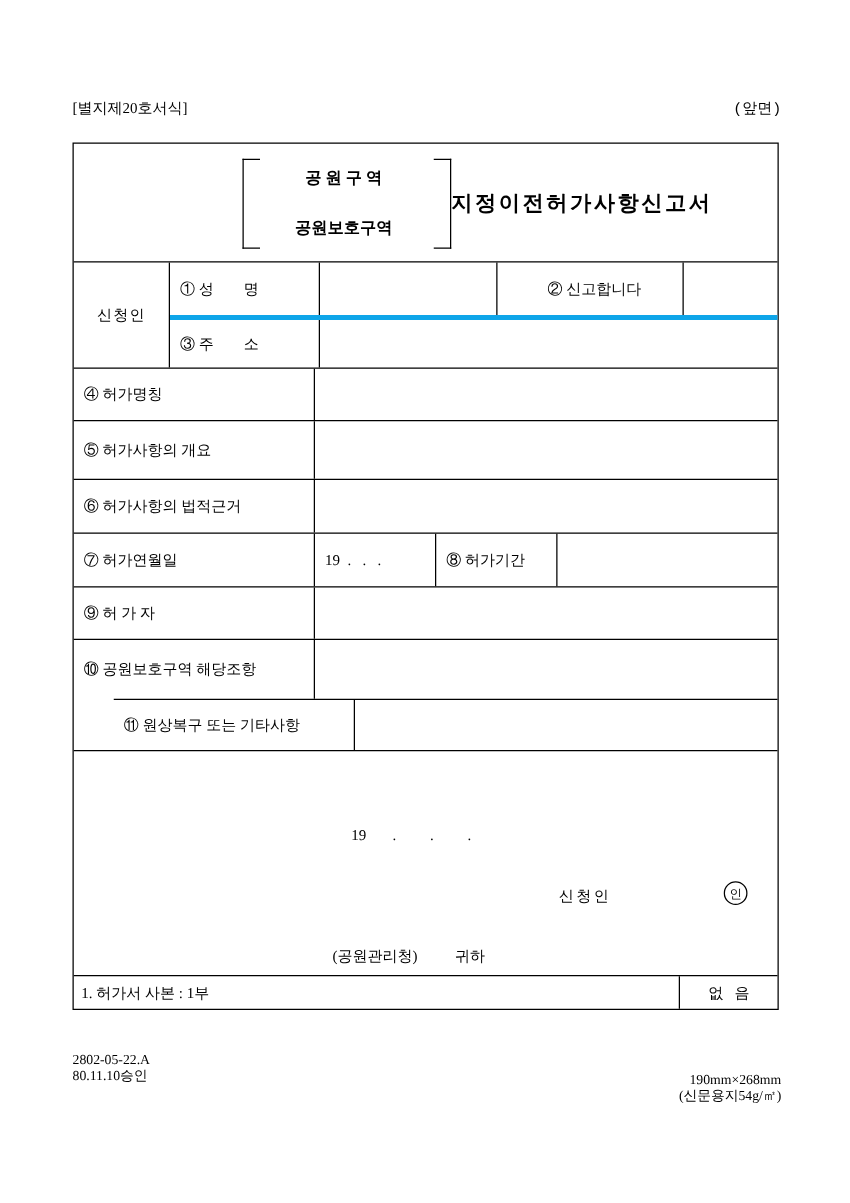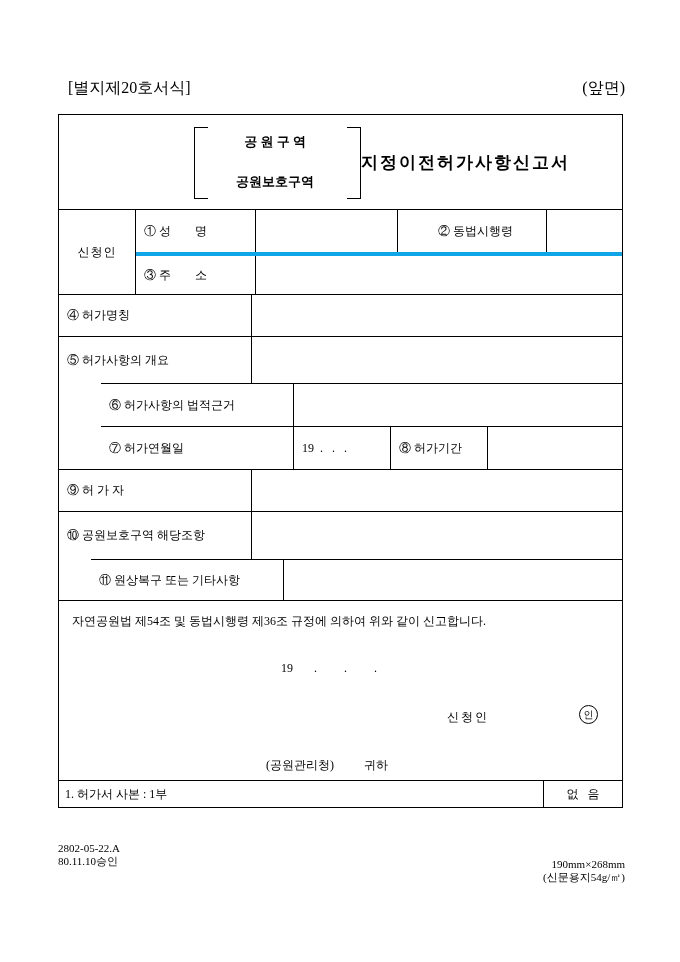--- a/index.html
+++ b/index.html
@@ -8,22 +8,22 @@
     position:relative;
     width:680px; height:962px;
     background:#ffffff;
     color:#000;
     font-family:"Liberation Serif","DejaVu Serif",serif;
     font-size:12px;
     overflow:hidden;
   }
   .pre { white-space:pre; }
 
-  .hdr-left { position:absolute; left:68px; top:78px; font-size:16px; }
-  .hdr-right { position:absolute; right:55px; top:78px; font-size:16px; }
+  .hdr-left { position:absolute; left:58px; top:78px; font-size:12px; }
+  .hdr-right { position:absolute; right:55px; top:78px; font-size:12px;font-family:Liberation Mono, monospace; }
 
   .form-table {
     position:absolute; left:58px; top:114px; width:565px;
     border:1px solid #000;
     background:#fff;
   }
   .tr { display:flex; border-top:1px solid #000; }
   .tr.first { border-top:none; }
   .td {
     display:flex; align-items:center;
@@ -64,21 +64,21 @@
   .applicant-right { flex:1; display:flex; flex-direction:column; }
   .arow { display:flex; height:42px;gap:32px; }
   .arow.bt { border-top:4px solid #0ea5e9; }
   .w120 { width:120px; }
   .w110 { width:110px; }
   .w117 { width:117px; }
   .w97 { width:97px; }
 
   .h42 { height:42px; }
   .h47 { height:47px; }
-  .h43 { height:43px;margin-left:42px; }
+  .h43 { height:43px; }
   .h48 { height:48px; }
   .h41 { height:41px;margin-left:32px; }
   .label-cell { width:193px; }
 
   
   .decl { position:relative; height:180px; border-top:1px solid #000; }
   .decl .statement { position:absolute; left:13px; top:12px; }
   .decl .date { position:absolute; left:222px; top:60px; }
   .decl .applicant-sig { position:absolute; left:388px; top:108px; letter-spacing:2px; }
   .decl .seal {
@@ -116,21 +116,21 @@
       <div class="zone z2 pre">공원보호구역</div>
       <div class="main-title">지정이전허가사항신고서</div>
     </div>
 
     <div class="applicant-block">
       <div class="applicant-head">신청인</div>
       <div class="applicant-right">
         <div class="arow">
           <div class="td w120 pre">① 성        명</div>
           <div class="td w110"></div>
-          <div class="td w117 pre">② 동법시행령</div>
+          <div class="td w117 pre">② 신고합니다</div>
           <div class="td flex1 last"></div>
         </div>
         <div class="arow bt">
           <div class="td w120 pre">③ 주        소</div>
           <div class="td flex1 last"></div>
         </div>
       </div>
     </div>
 
     <div class="tr h42">
@@ -163,21 +163,20 @@
       <div class="td label-cell pre">⑩ 공원보호구역 해당조항</div>
       <div class="td flex1 last"></div>
     </div>
 
     <div class="tr h41">
       <div class="td label-cell pre">⑪ 원상복구 또는 기타사항</div>
       <div class="td flex1 last"></div>
     </div>
 
     <div class="decl">
-      <div class="statement pre">자연공원법 제54조 및 동법시행령 제36조 규정에 의하여 위와 같이 신고합니다.</div>
       <div class="date pre">19       .         .         .</div>
       <div class="applicant-sig">신청인</div>
       <div class="seal">인</div>
       <div class="recipient pre">(공원관리청)          귀하</div>
     </div>
 
 
     <div class="tr f2">
       <div class="td flex1 docs-item pre">1. 허가서 사본 : 1부</div>
       <div class="td fee-cell last center pre">없   음</div>

